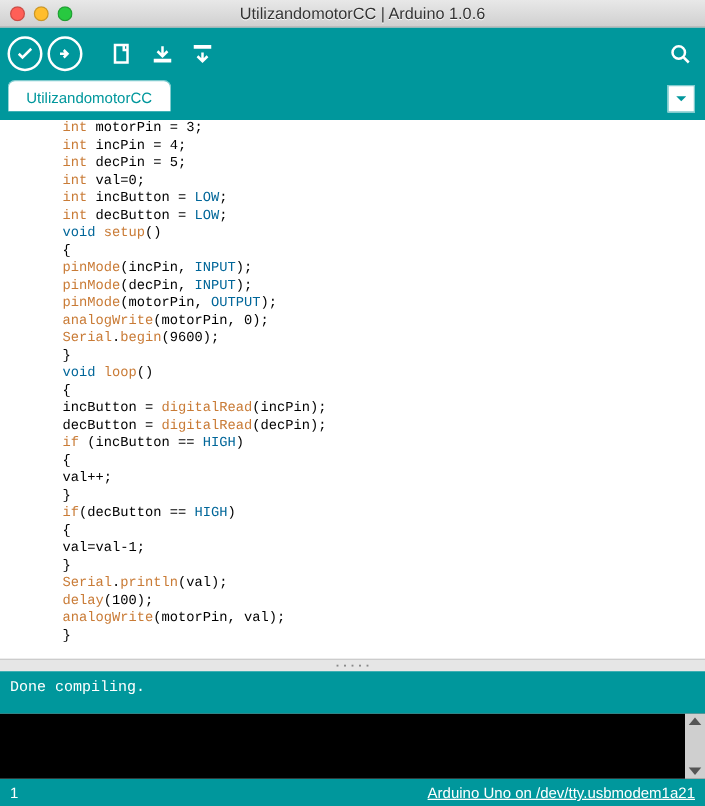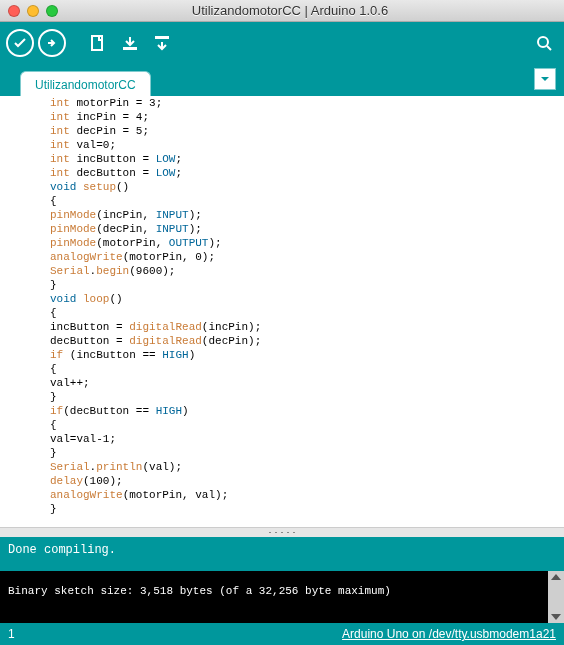--- a/index.html
+++ b/index.html
@@ -56,22 +56,22 @@
 .tool-btn.circle {
   border: 2px solid #fff;
   border-radius: 50%;
 }
 .tool-btn svg { display: block; }
 .spacer { flex: 1; }
 .tab-row {
   background: #00979c;
   height: 32px;
   display: flex;
-  align-items: flex-end;
-  padding: 0 20px;
+  align-items: flex-start;
+  padding: 0 6px;
   position: relative;
 }
 .tab {
   background: #fff;
   border-radius: 6px 6px 0 0;
   padding: 6px 14px 4px;
   font-size: 12px;
   color: #00979c;
   border: 1px solid #7fcbce;
   border-bottom: none;
@@ -249,21 +249,20 @@
 
 <div class="resize-grip">
     <div class="dots"></div>
   </div>
 
 <div class="status-bar">
   <span>Done compiling.</span>
 </div>
 
 <div class="console">
-  <span>Binary sketch size: 3,518 bytes (of a 32,256 byte maximum)</span>
   <div class="console-scrollbar">
     <div class="arrow up"></div>
     <div class="arrow down"></div>
   </div>
 </div>
 
 <div class="footer">
   <span>1</span>
   <span class="right">Arduino Uno on /dev/tty.usbmodem1a21</span>
 </div>

